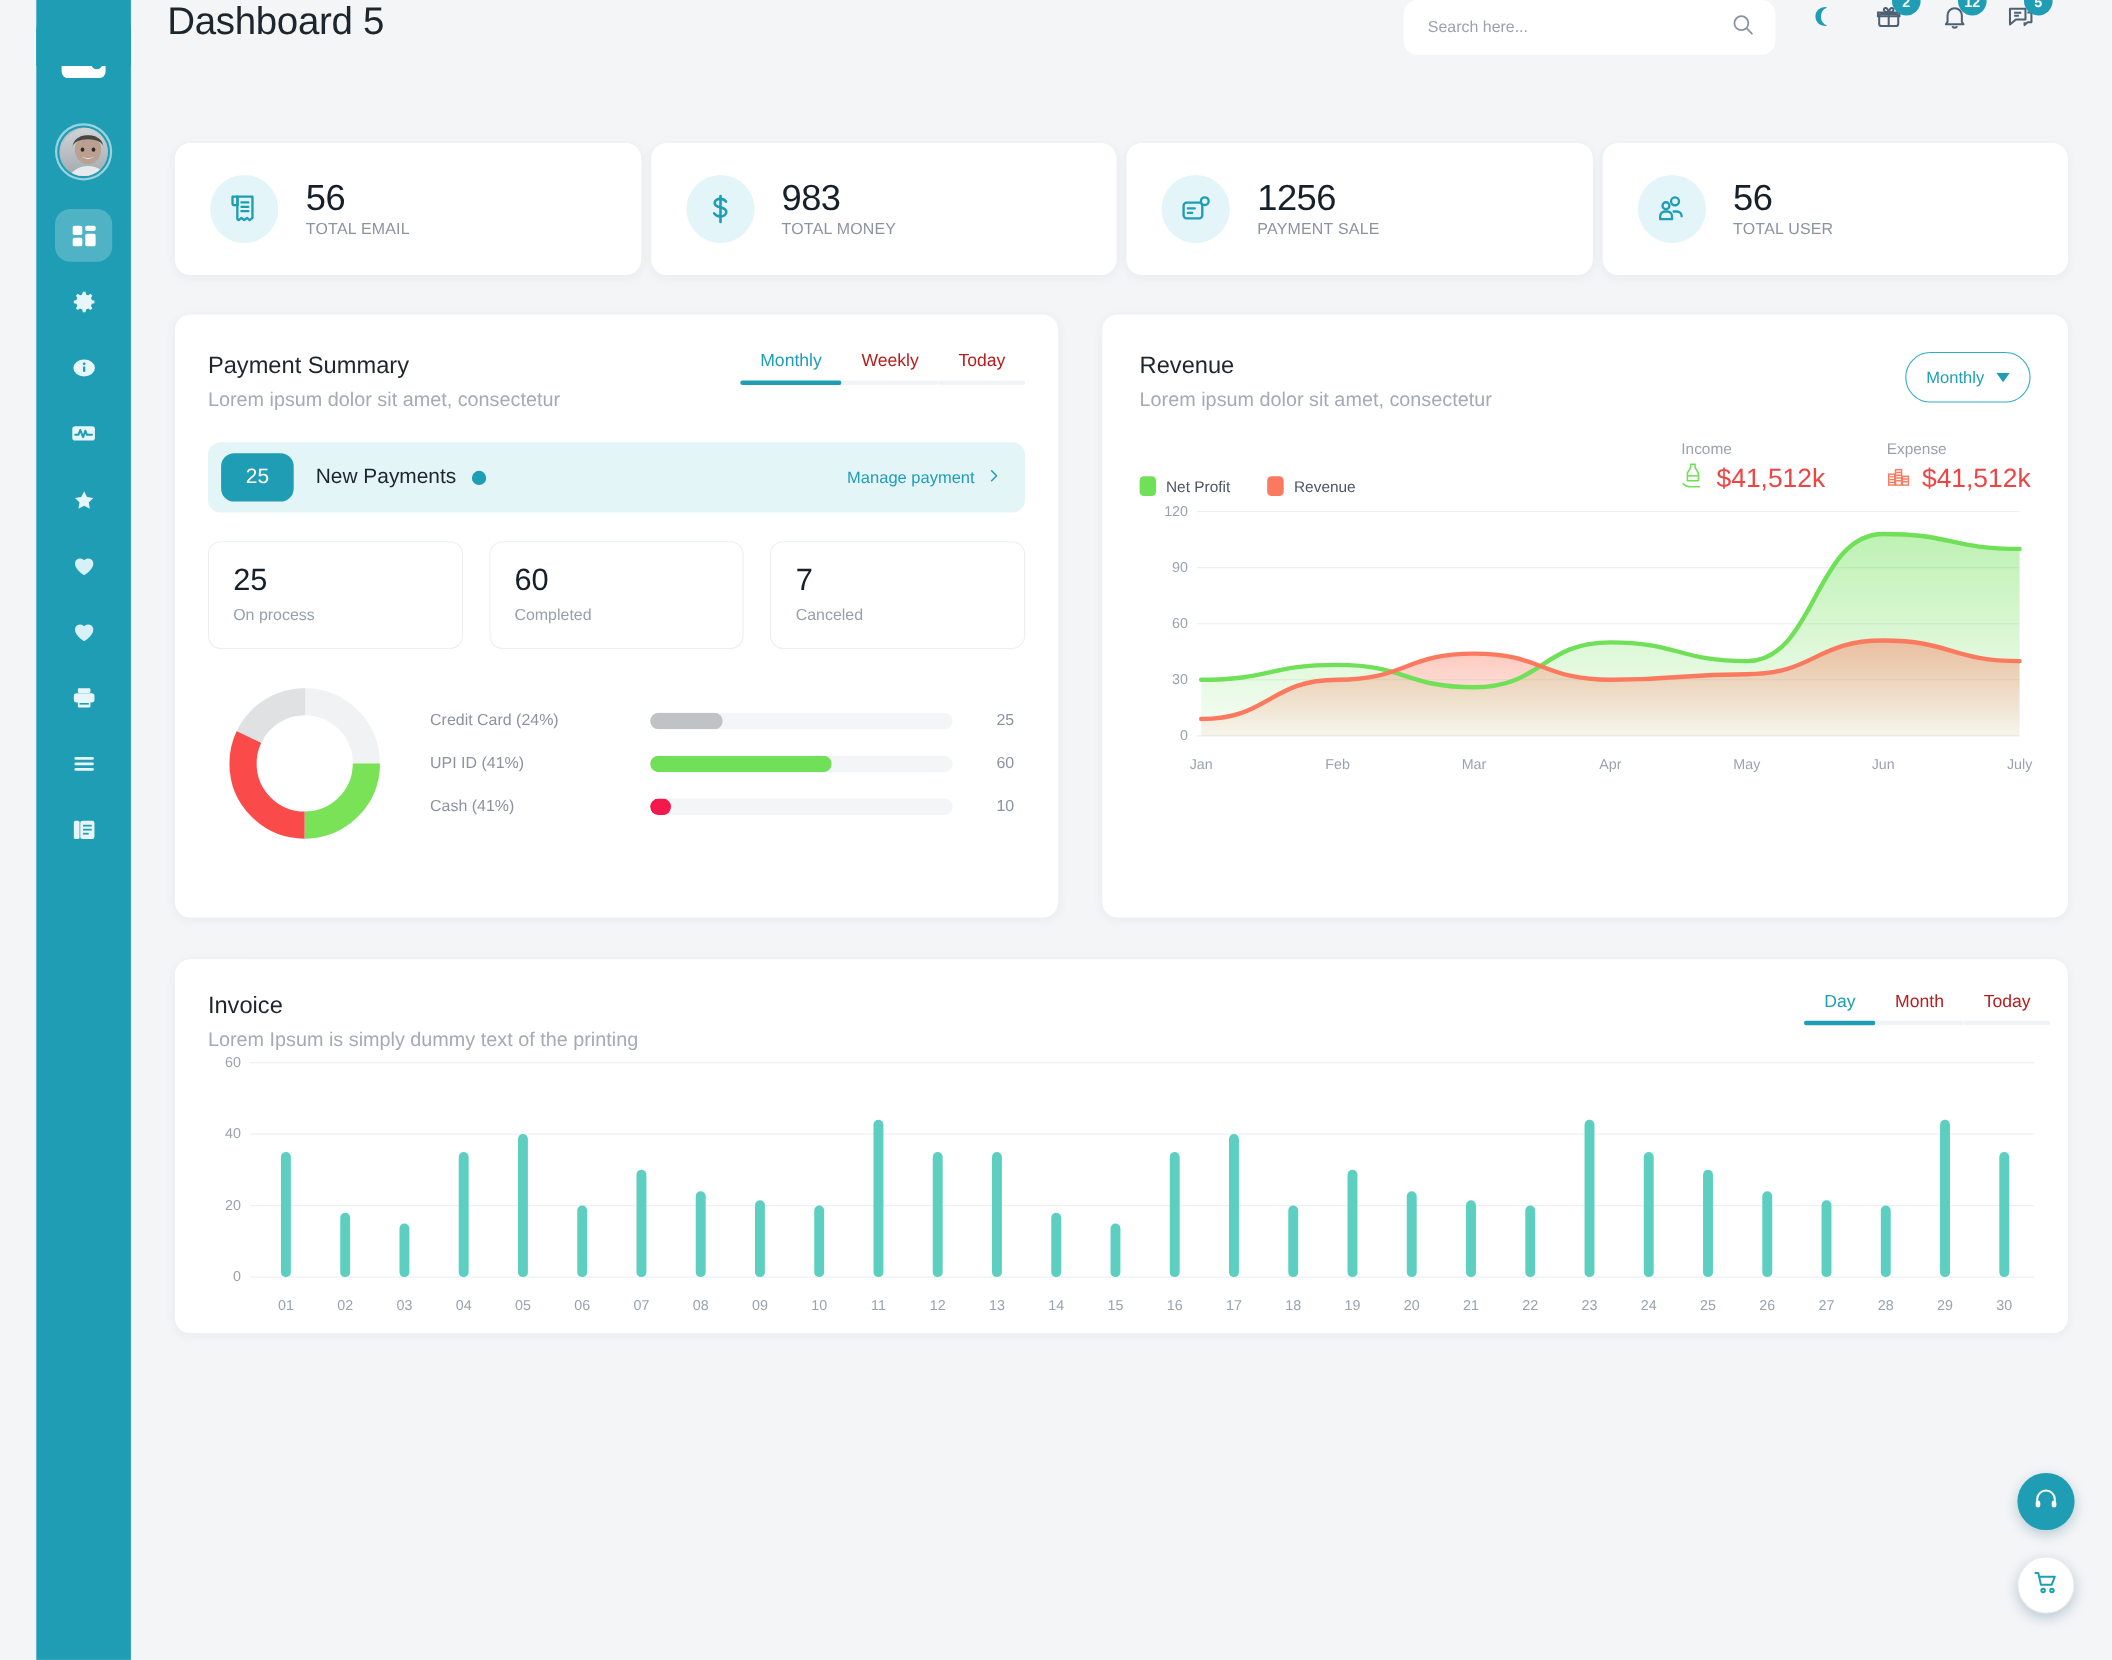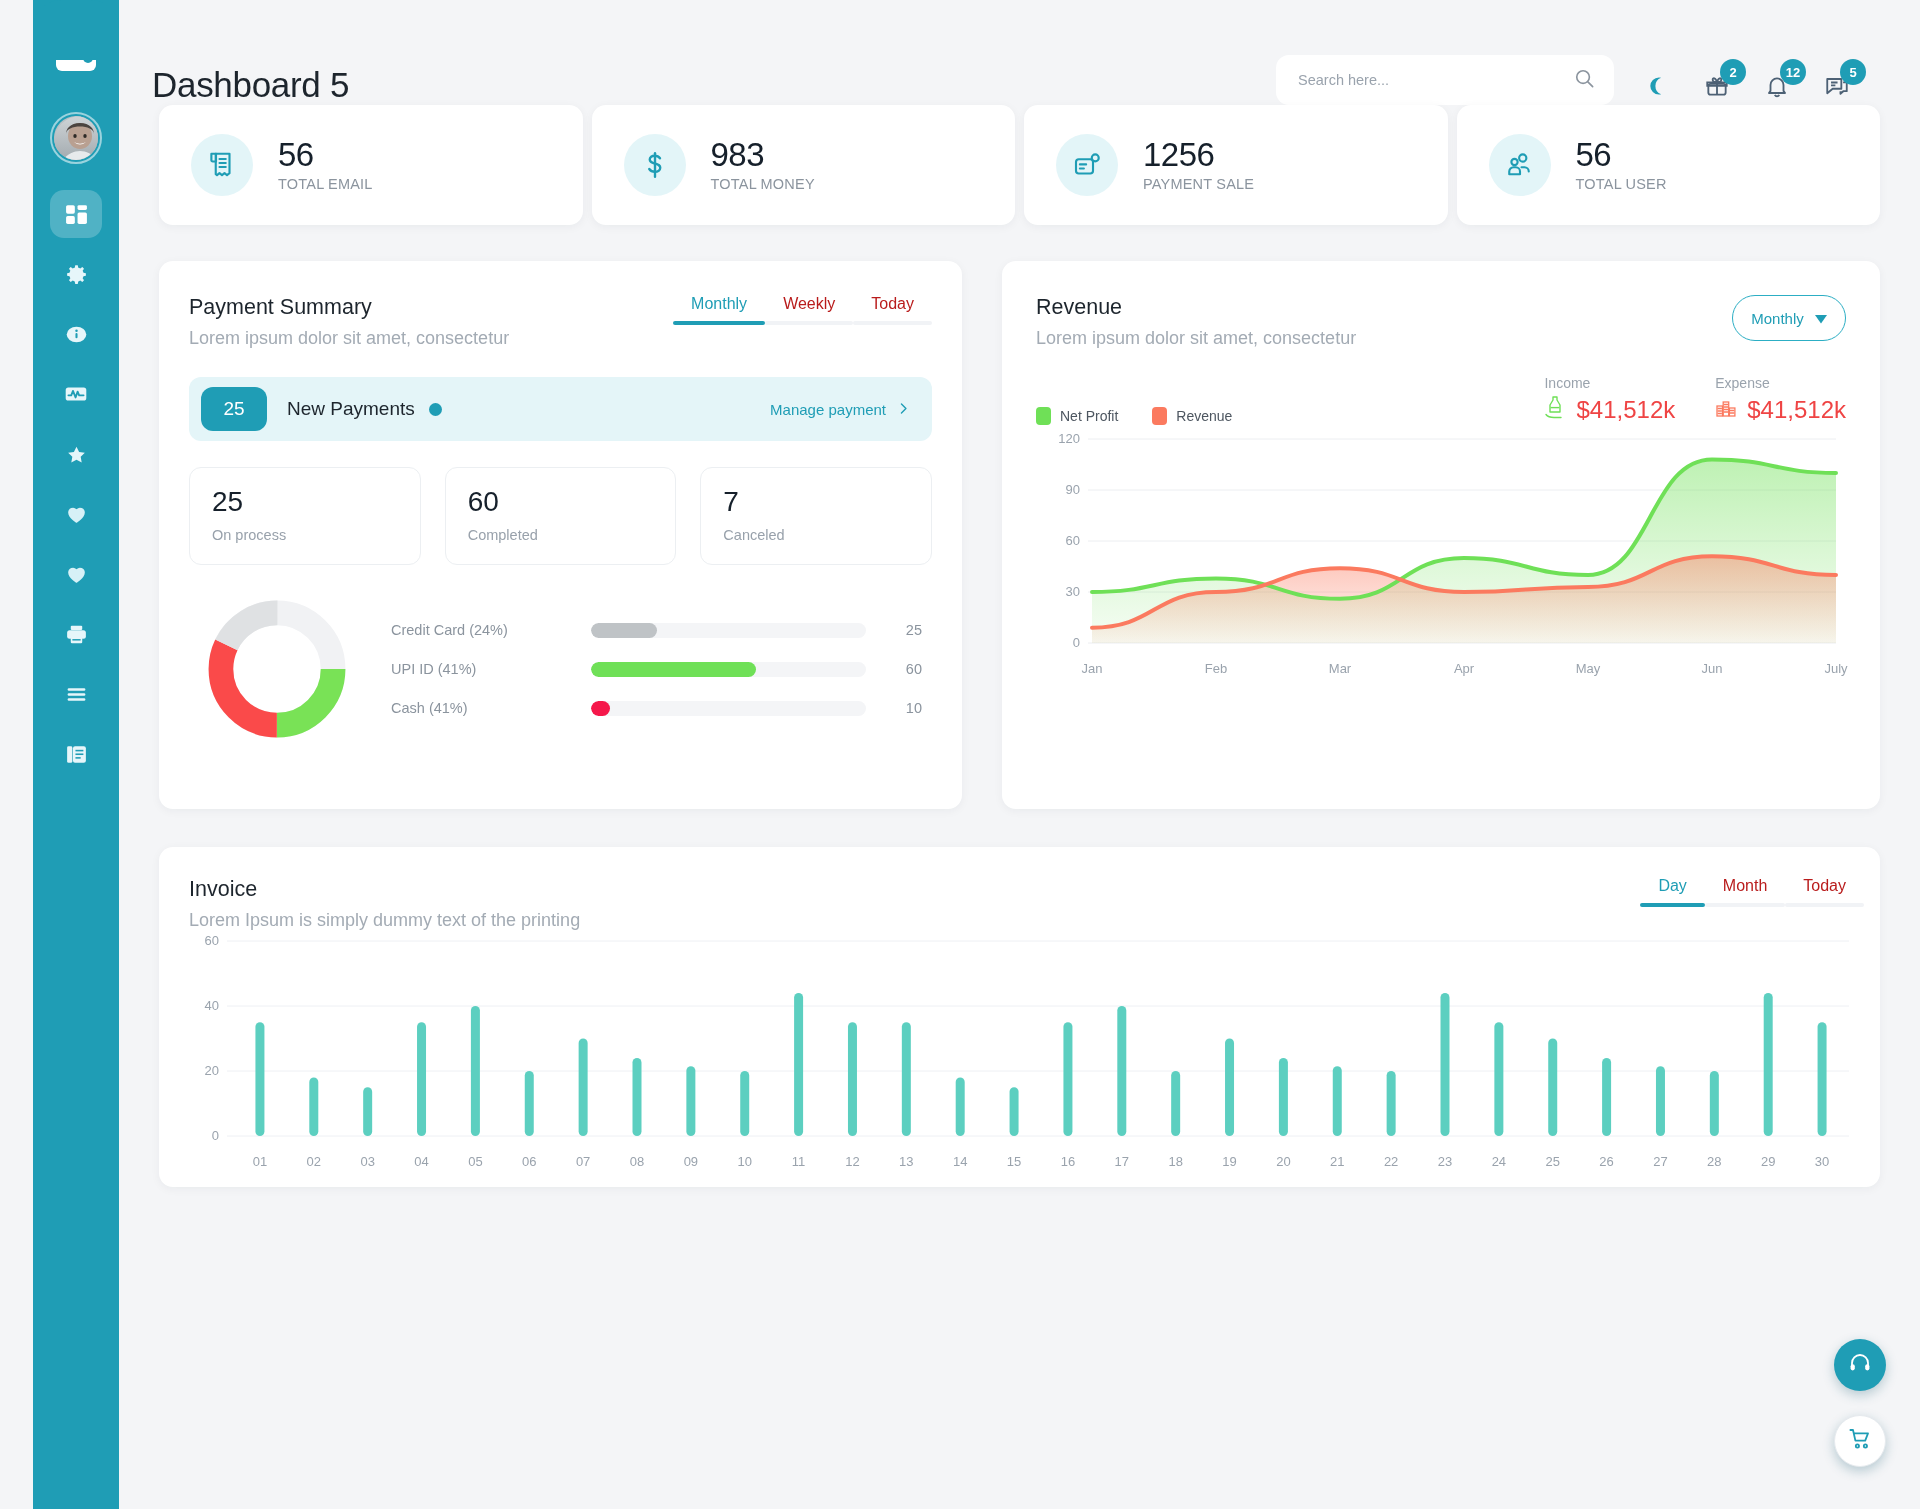--- a/index.html
+++ b/index.html
@@ -33,21 +33,21 @@
     width:52px;height:48px;border-radius:14px;display:flex;align-items:center;justify-content:center;
     cursor:pointer;
   }
   .nav-item.active{ background:rgba(255,255,255,.22); }
   .nav-item svg{ display:block; }
 
   
   #page{ position:absolute; left:119px; top:0; width:1801px; height:1509px; }
 
   
-  #topbar{ height:105px; display:flex; align-items:flex-end; padding:0 66px 0 33px; }
+  #topbar{ height:130px; display:flex; align-items:flex-start; padding:0 66px 0 33px; }
   #page-title{ font-size:35px; font-weight:400; letter-spacing:-.3px; color:#1d252d; }
   .spacer{ flex:1 1 auto; }
   #search-box{
     width:338px;height:50px;background:#fff;border-radius:13px;
     display:flex;align-items:center;padding:0 18px 0 22px;
   }
   #search-input{
     border:0;outline:0;flex:1;font-family:"Liberation Sans",sans-serif;
     font-size:14.5px;color:#7c8794;background:transparent;
   }
@@ -123,21 +123,21 @@
 
   
   #rev-select{
     margin-left:auto;width:114px;height:46px;border:1.4px solid #2caec4;border-radius:24px;color:#1f9db5;
     font-size:15px;display:flex;align-items:center;justify-content:center;gap:11px;cursor:pointer;
   }
   #rev-top{ display:flex; align-items:flex-end; margin-top:26px; }
   #rev-legend{ display:flex; gap:34px; align-items:center; }
   .lg{ display:flex;align-items:center;gap:9px;font-size:14px;color:#4d5660; }
   .lg-sw{ width:15px;height:18px;border-radius:4px; }
-  #rev-kpis{ margin-left:auto; display:flex; gap:40px; }
+  #rev-kpis{ margin-left:auto; display:flex; gap:56px; }
   .kpi-lbl{ font-size:14px;color:#9aa3ad; text-align:left;}
   .kpi-val{ font-size:24px; color:#ef4444; display:flex;align-items:center;gap:10px;margin-top:4px;}
 
   
   #invoice-panel{ margin:38px 40px 0 40px; height:340px; padding:30px 16px 0 30px; }
   svg{ overflow:visible; }
   .axis-lbl{ font-size:13px; fill:#9aa3ad; font-family:"Liberation Sans",sans-serif; }
 
   
   .fab{ position:absolute; right:34px; width:52px;height:52px;border-radius:50%;

